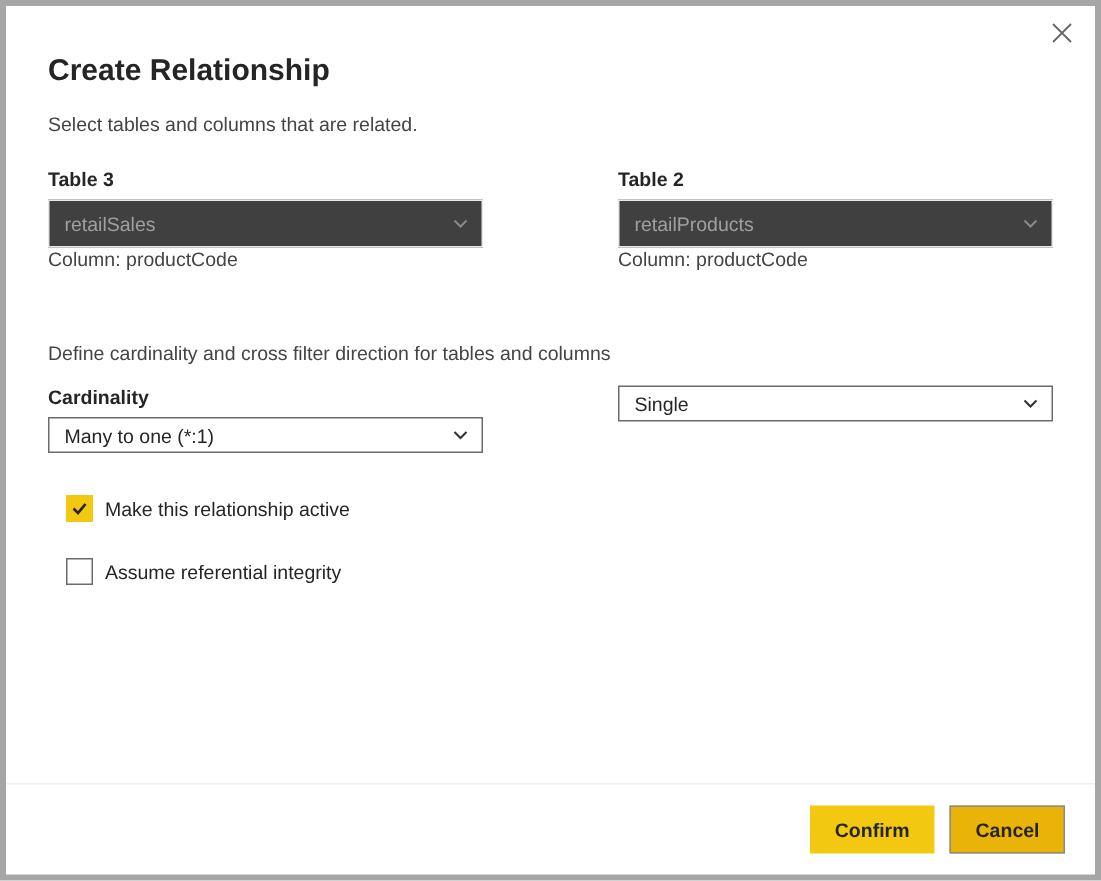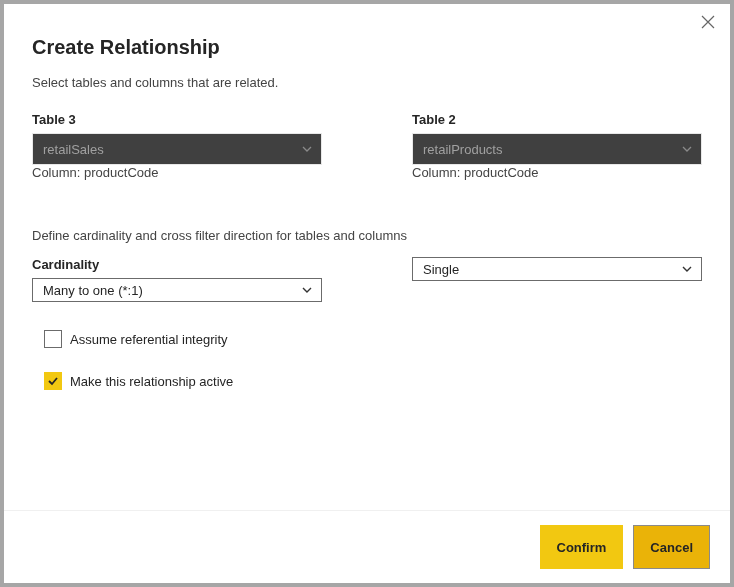--- a/index.html
+++ b/index.html
@@ -85,21 +85,21 @@
     cursor:pointer;
   }
   .cb.checked { background:#f2c811; border-color:#f2c811; }
   .cb svg { width:12px; height:12px; display:block; }
   .footer {
     border-top:1px solid #f0f0f0;
     padding:14px 20px;
     display:flex; justify-content:flex-end; gap:10px;
   }
   .btn {
-    height:44px; padding:0 16px;
+    height:32px; padding:0 16px;
     font-size:13px; font-weight:600;
     border:1px solid transparent;
     cursor:pointer;
     display:flex; align-items:center; justify-content:center;
   }
   .btn-primary { background:#f2c811; color:#252525; }
   .btn-secondary { background:#eab308; color:#252525; border-color:#8a8a8a; }
 </style>
 </head>
 <body>
@@ -170,31 +170,31 @@
             <svg viewBox="0 0 12 12">
                 <path d="M2 4 L6 8 L10 4" stroke="currentColor" stroke-width="1.4" fill="none"></path>
               </svg>
           </span>
         </div>
       </div>
     </div>
 
     <div class="checks">
       <div class="checkbox-row">
-        <div class="cb"></div>
-        <span>Assume referential integrity</span>
-      </div>
-      <div class="checkbox-row">
         <div class="cb checked">
           <svg viewBox="0 0 12 12">
               <path d="M2 6 L5 9 L10 3" stroke="#252525" stroke-width="1.8" fill="none"></path>
             </svg>
         </div>
         <span>Make this relationship active</span>
       </div>
+      <div class="checkbox-row">
+        <div class="cb"></div>
+        <span>Assume referential integrity</span>
+      </div>
     </div>
   </div>
 
   <div class="footer">
     <div class="btn btn-primary">Confirm</div>
     <div class="btn btn-secondary">Cancel</div>
   </div>
 
 </div>
 

